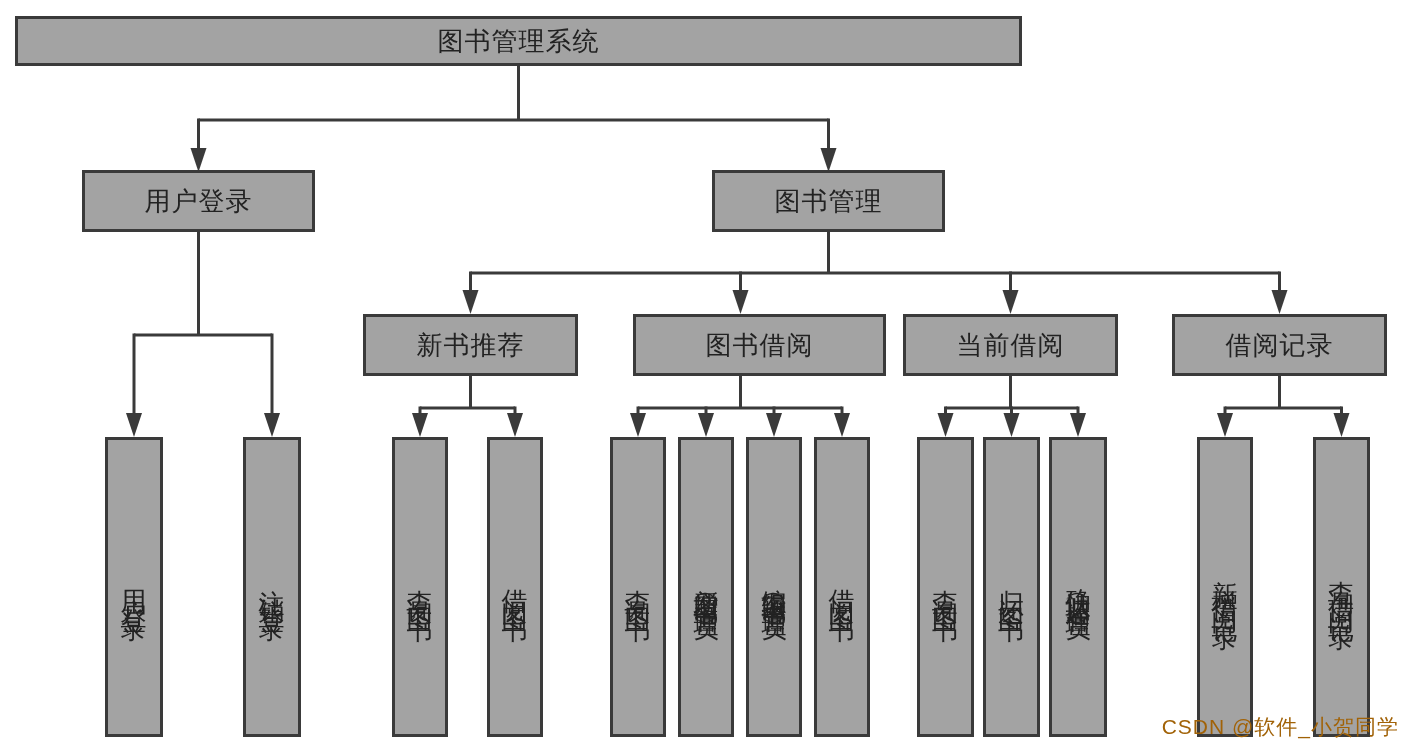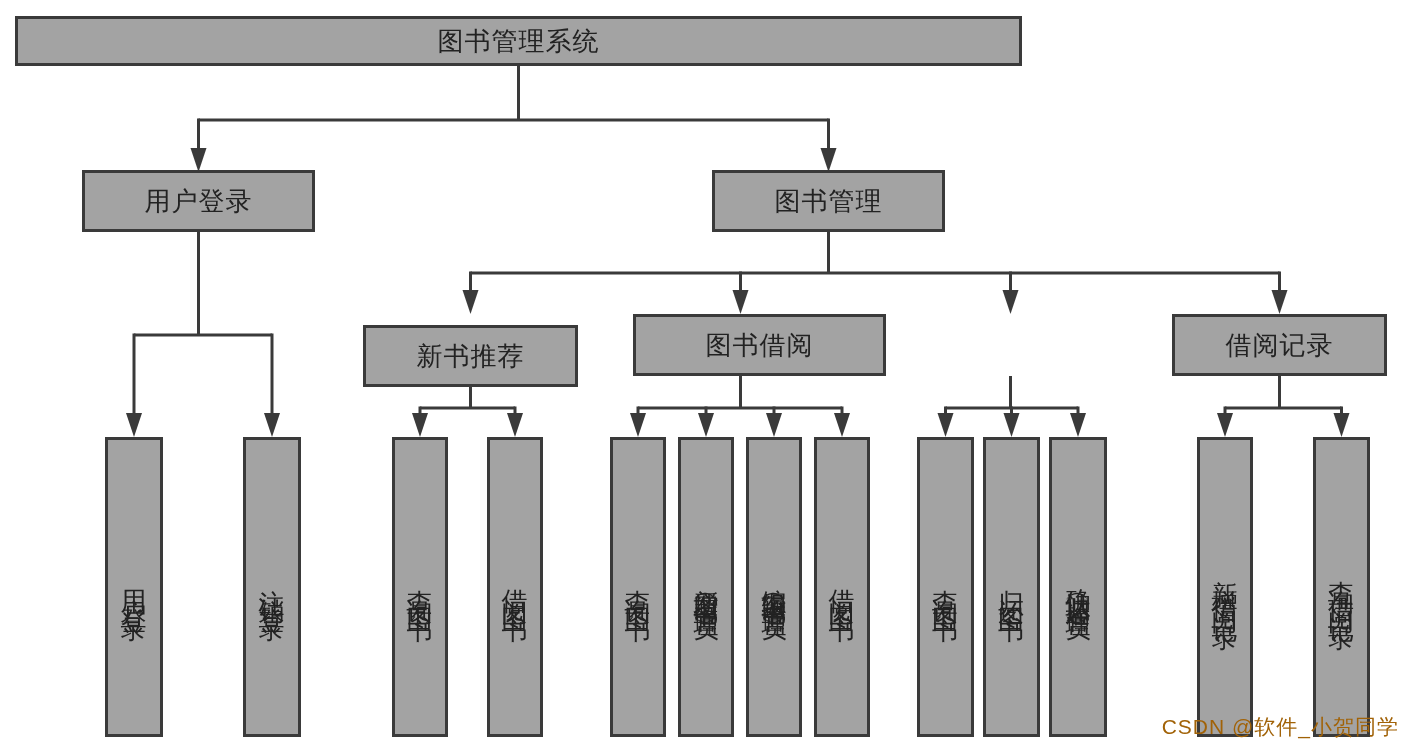--- a/index.html
+++ b/index.html
@@ -34,21 +34,21 @@
     font-size:26px;
     letter-spacing:9px;
     line-height:1;
     color:#222222;
   }
   .vbox.tight .vtext{letter-spacing:4px;font-size:25px;}
   
   .n-user-login{left:82px;top:170px;width:233px;}
   .n-book-mgmt{left:712px;top:170px;width:233px;}
   
-  .n-new-books{left:363px;top:314px;width:215px;margin-top:11px;}
+  .n-new-books{left:363px;top:314px;width:215px;}
   .n-borrow{left:633px;top:314px;width:253px;}
   .n-current{left:903px;top:314px;width:215px;}
   .n-records{left:1172px;top:314px;width:215px;}
   
   .leaf-u1{left:105px;width:58px;}
   .leaf-u2{left:243px;width:58px;}
   .leaf-n1{left:392px;width:56px;}
   .leaf-n2{left:487px;width:56px;}
   .leaf-b1{left:610px;width:56px;}
   .leaf-b2{left:678px;width:56px;}
@@ -160,20 +160,23 @@
   <div class="node hbox n-book-mgmt">
     <span>图书管理</span>
   </div>
 
   <div class="node hbox n-new-books">
     <span>新书推荐</span>
   </div>
   <div class="node hbox n-borrow">
     <span>图书借阅</span>
   </div>
+  <div class="node hbox n-current">
+    <span>当前借阅</span>
+  </div>
   <div class="node hbox n-records">
     <span>借阅记录</span>
   </div>
 
   <div class="node vbox leaf-u1">
     <span class="vtext">用户登录</span>
   </div>
   <div class="node vbox leaf-u2">
     <span class="vtext">注销登录</span>
   </div>

